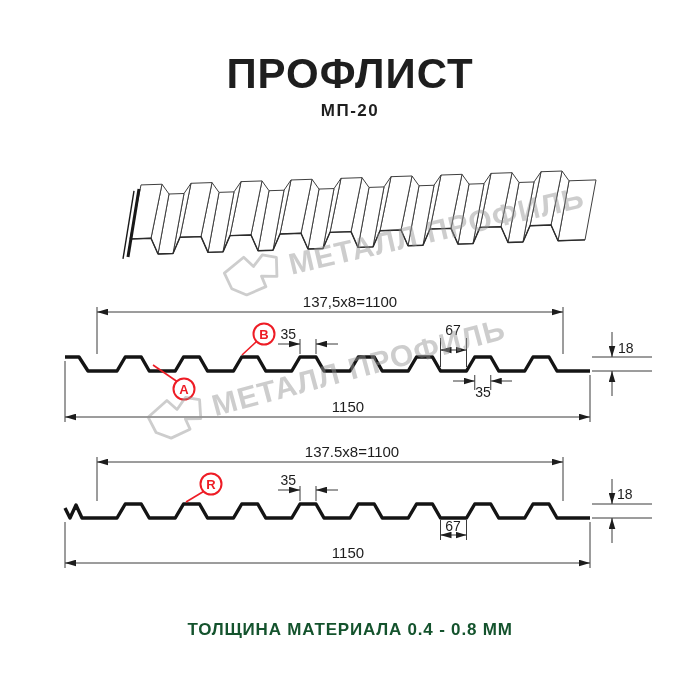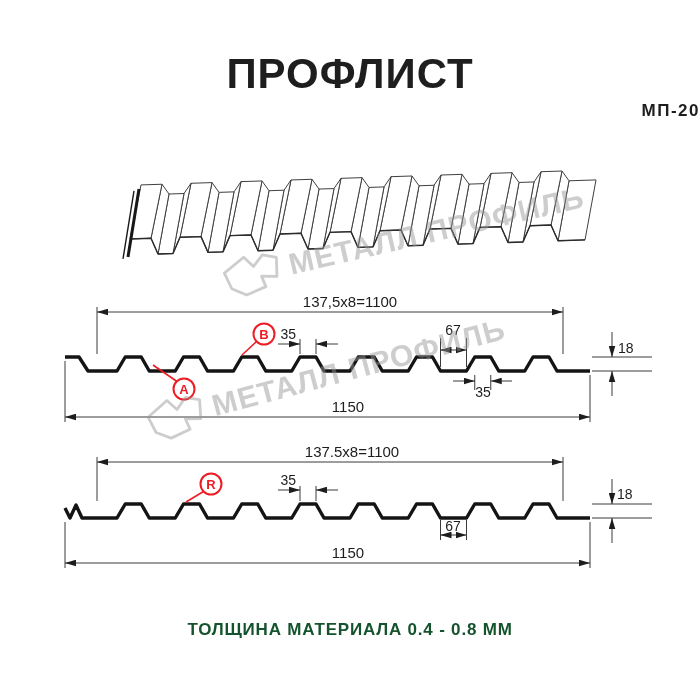--- a/index.html
+++ b/index.html
@@ -1,20 +1,20 @@
 <!DOCTYPE html>
 <html><head>
 <meta charset="utf-8">
 <style>
   html,body{margin:0;padding:0;background:#fff;}
   .stage{position:relative;width:700px;height:700px;background:#fff;overflow:hidden;
          font-family:"Liberation Sans",sans-serif;}
   .title{position:absolute;top:50px;left:0;width:100%;text-align:center;
          font-size:42px;font-weight:bold;letter-spacing:1px;color:#1e1e1e;}
-  .subtitle{position:absolute;top:101px;left:0;width:100%;text-align:right;
+  .subtitle{position:absolute;top:101px;left:0;width:100%;text-align:center;
          font-size:17px;font-weight:600;letter-spacing:1.5px;color:#1e1e1e;}
   .footer{position:absolute;top:620px;left:0;width:100%;text-align:center;
          font-size:17px;font-weight:600;letter-spacing:0.8px;color:#14532d;}
   svg.layer{position:absolute;left:0;z-index:2;}
   #sheet3d{top:158px;}
   #sec1{top:292px;}
   #sec2{top:442px;}
   .wm{position:absolute;display:flex;align-items:center;gap:9px;z-index:6;
       color:rgba(150,150,150,.48);transform-origin:left center;pointer-events:none;}
   .wm span{font-size:30px;font-weight:bold;letter-spacing:1px;white-space:nowrap;}

